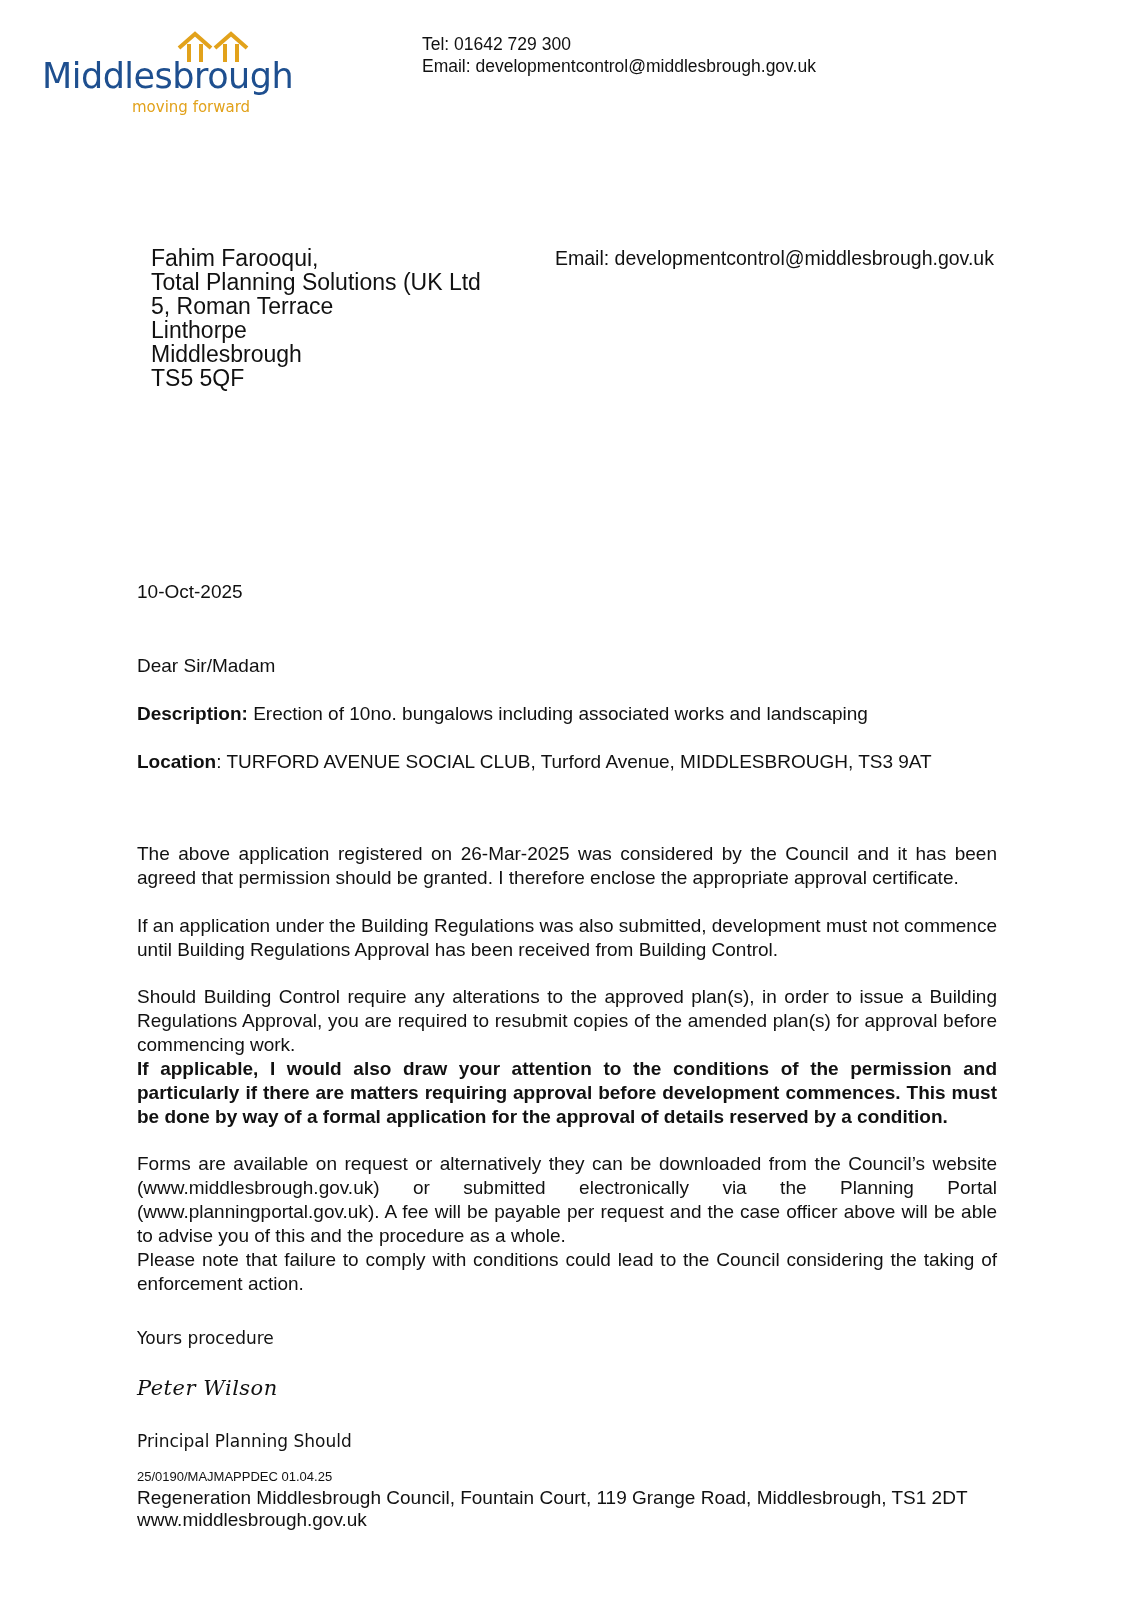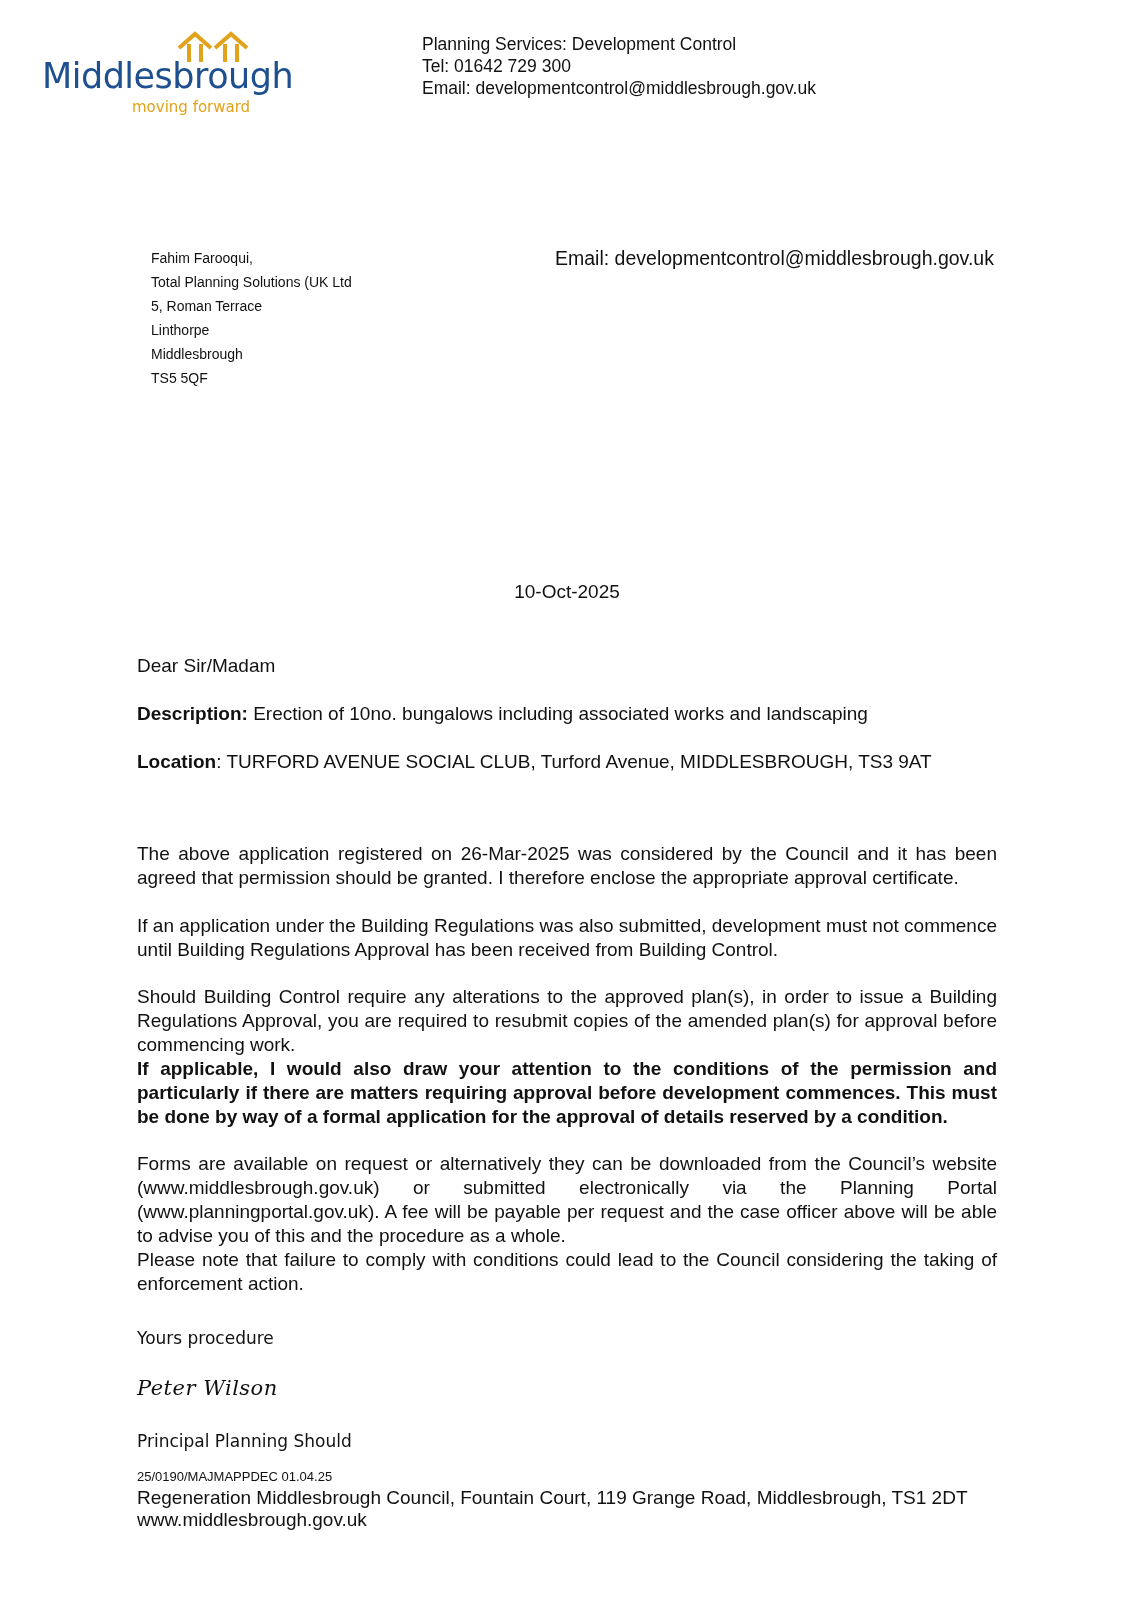--- a/index.html
+++ b/index.html
@@ -8,21 +8,21 @@
       font-family: "Liberation Sans", sans-serif; color: #111111;
     }
     .abs { position: absolute; }
     .logo { left: 40px; top: 30px; width: 260px; height: 90px; }
     .logo-word { position: absolute; left: 2px; top: 26px; font-family: "DejaVu Sans", sans-serif;
       font-size: 35px; color: #1e4f8f; letter-spacing: -0.5px; }
     .logo-tag { position: absolute; left: 92px; top: 68px; font-family: "DejaVu Sans", sans-serif;
       font-size: 15px; color: #e2a21b; }
     .logo-mark { position: absolute; left: 135px; top: 0px; }
     .hdr { left: 422px; top: 33px; font-size: 17.5px; line-height: 22px; }
-    .addr { left: 151px; top: 246px; font-size: 14px; line-height: 24px; }
+    .addr { left: 151px; top: 246px; font-size: 23px; line-height: 24px; }
     .ref { left: 555px; top: 246px; font-size: 19.5px; line-height: 24px; }
     .line { white-space: nowrap; }
     .body-text { left: 137px; width: 860px; font-size: 19px; line-height: 24px; }
     .justify { text-align: justify; text-align-last: left; }
     b { font-weight: bold; }
     .sig-close { left: 137px; top: 1328px; font-family: "DejaVu Sans", sans-serif; font-size: 17px; }
     .signature { left: 137px; top: 1376px; font-family: "DejaVu Serif", serif; font-style: italic; font-size: 21px; letter-spacing: 0.5px; }
     .sig-title { left: 137px; top: 1431px; font-family: "DejaVu Sans", sans-serif; font-size: 17px; }
     .docref { left: 137px; top: 1469px; font-size: 13px; }
     .footer { left: 137px; top: 1487px; font-size: 19px; line-height: 22px; }
@@ -36,39 +36,38 @@
       <path d="M4 18 L20 4 L36 18"></path>
       <path d="M40 18 L56 4 L72 18"></path>
       <path d="M14 14 L14 32 M26 14 L26 32 M50 14 L50 32 M62 14 L62 32"></path>
     </g>
   </svg>
   <div class="logo-word">Middlesbrough</div>
   <div class="logo-tag">moving forward</div>
 </div>
 
 <div class="abs hdr">
-  <div class="line">Planning Services:  Development Control</div>
   <div class="line">Tel: 01642 729 300</div>
   <div class="line">Email: developmentcontrol@middlesbrough.gov.uk</div>
 </div>
 
 <div class="abs addr">
   <div class="line">Fahim Farooqui,</div>
   <div class="line">Total Planning Solutions (UK Ltd</div>
   <div class="line">5, Roman Terrace</div>
   <div class="line">Linthorpe</div>
   <div class="line">Middlesbrough</div>
   <div class="line">TS5 5QF</div>
 </div>
 
 <div class="abs ref">
   <div class="line">Email: developmentcontrol@middlesbrough.gov.uk</div>
 </div>
 
-<div class="abs body-text" style="top:580px;text-align:center;">10-Oct-2025</div>
+<div class="abs body-text" style="top:580px;">10-Oct-2025</div>
 <div class="abs body-text" style="top:654px;">Dear Sir/Madam</div>
 
 <div class="abs body-text" style="top:702px;">
   <b>Description:</b><span> Erection of 10no. bungalows including associated works and landscaping</span>
 </div>
 
 <div class="abs body-text" style="top:750px; width:850px;">
   <b>Location</b><span>: TURFORD AVENUE SOCIAL CLUB, Turford Avenue, MIDDLESBROUGH, TS3 9AT</span>
 </div>
 

